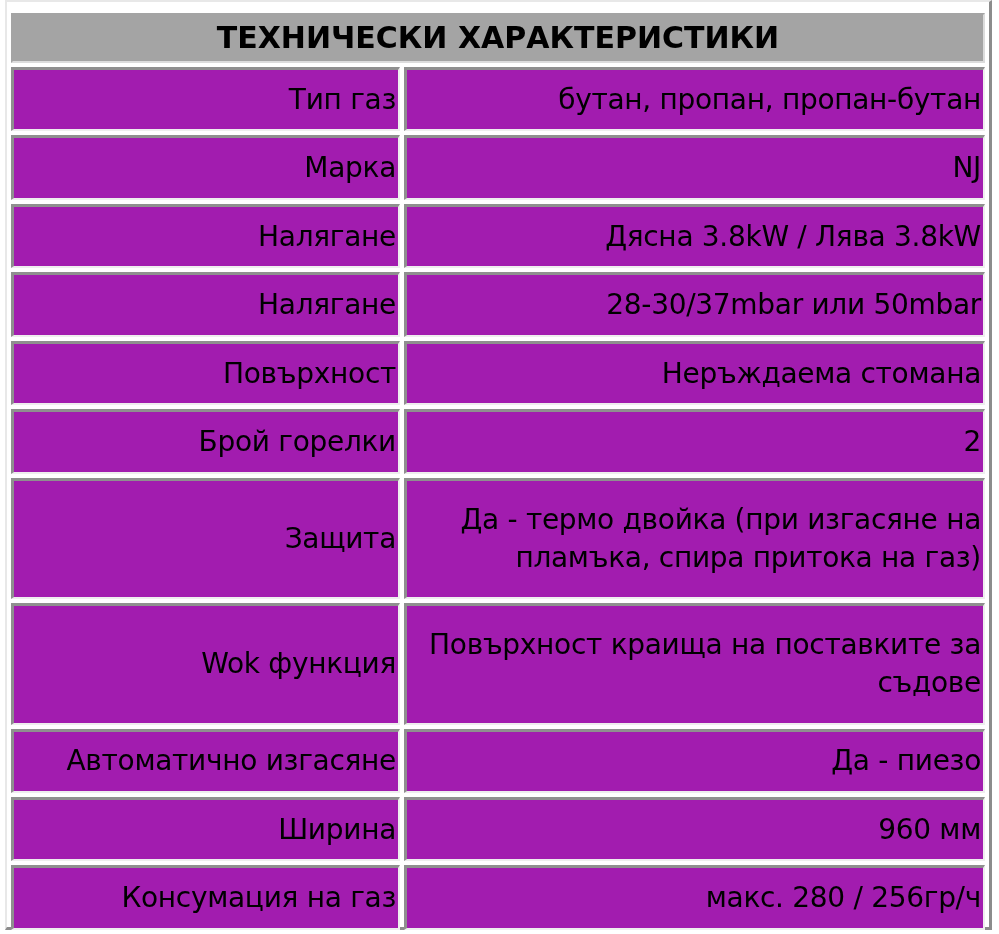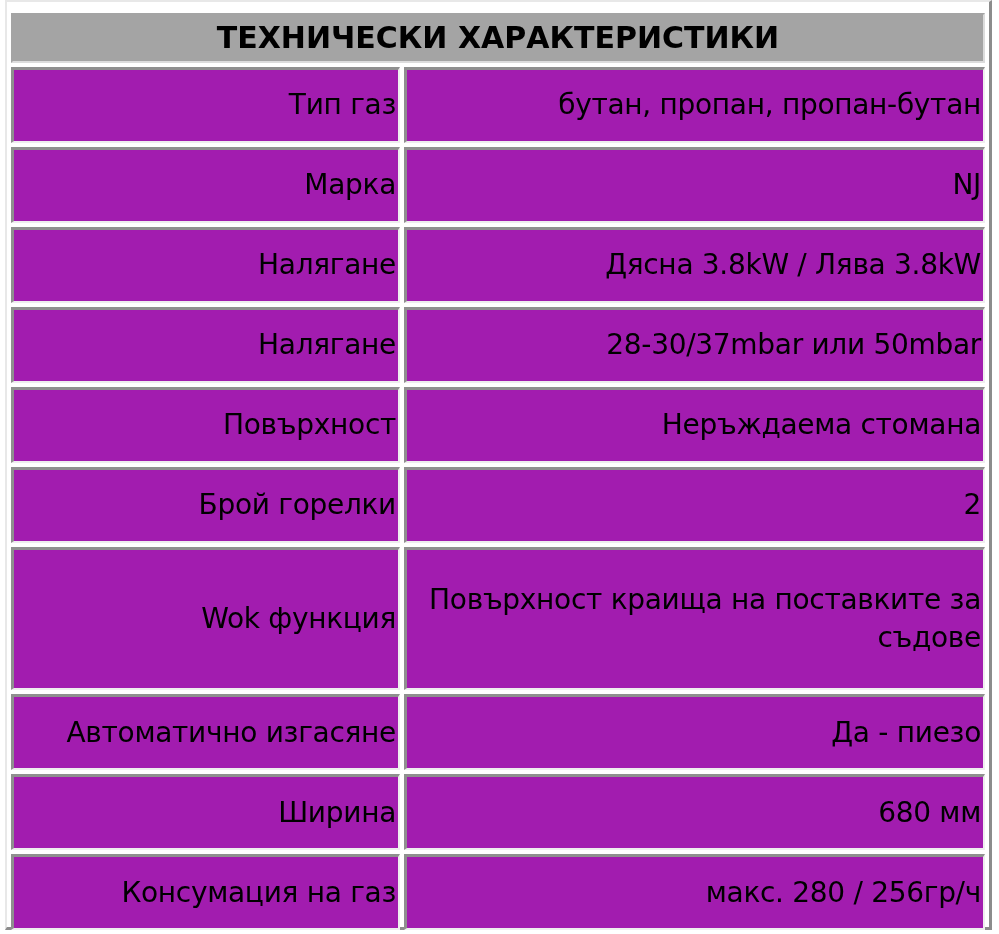--- a/index.html
+++ b/index.html
@@ -60,30 +60,34 @@
       </tr>
       <tr>
         <td class="key">Повърхност</td>
         <td class="val">Неръждаема стомана</td>
       </tr>
       <tr>
         <td class="key">Брой горелки</td>
         <td class="val">2</td>
       </tr>
       <tr>
+        <td class="key">Защита</td>
+        <td class="val">Да - термо двойка (при изгасяне на пламъка, спира притока на газ)</td>
+      </tr>
+      <tr>
         <td class="key">Wok функция</td>
         <td class="val">Повърхност краища на поставките за съдове</td>
       </tr>
       <tr>
         <td class="key">Автоматично изгасяне</td>
         <td class="val">Да - пиезо</td>
       </tr>
       <tr>
         <td class="key">Ширина</td>
-        <td class="val">680 мм</td>
+        <td class="val">960 мм</td>
       </tr>
       <tr>
         <td class="key">Консумация на газ</td>
         <td class="val">макс. 280 / 256гр/ч</td>
       </tr>
     </tbody>
   </table>
 </div>
 
 </body></html>

